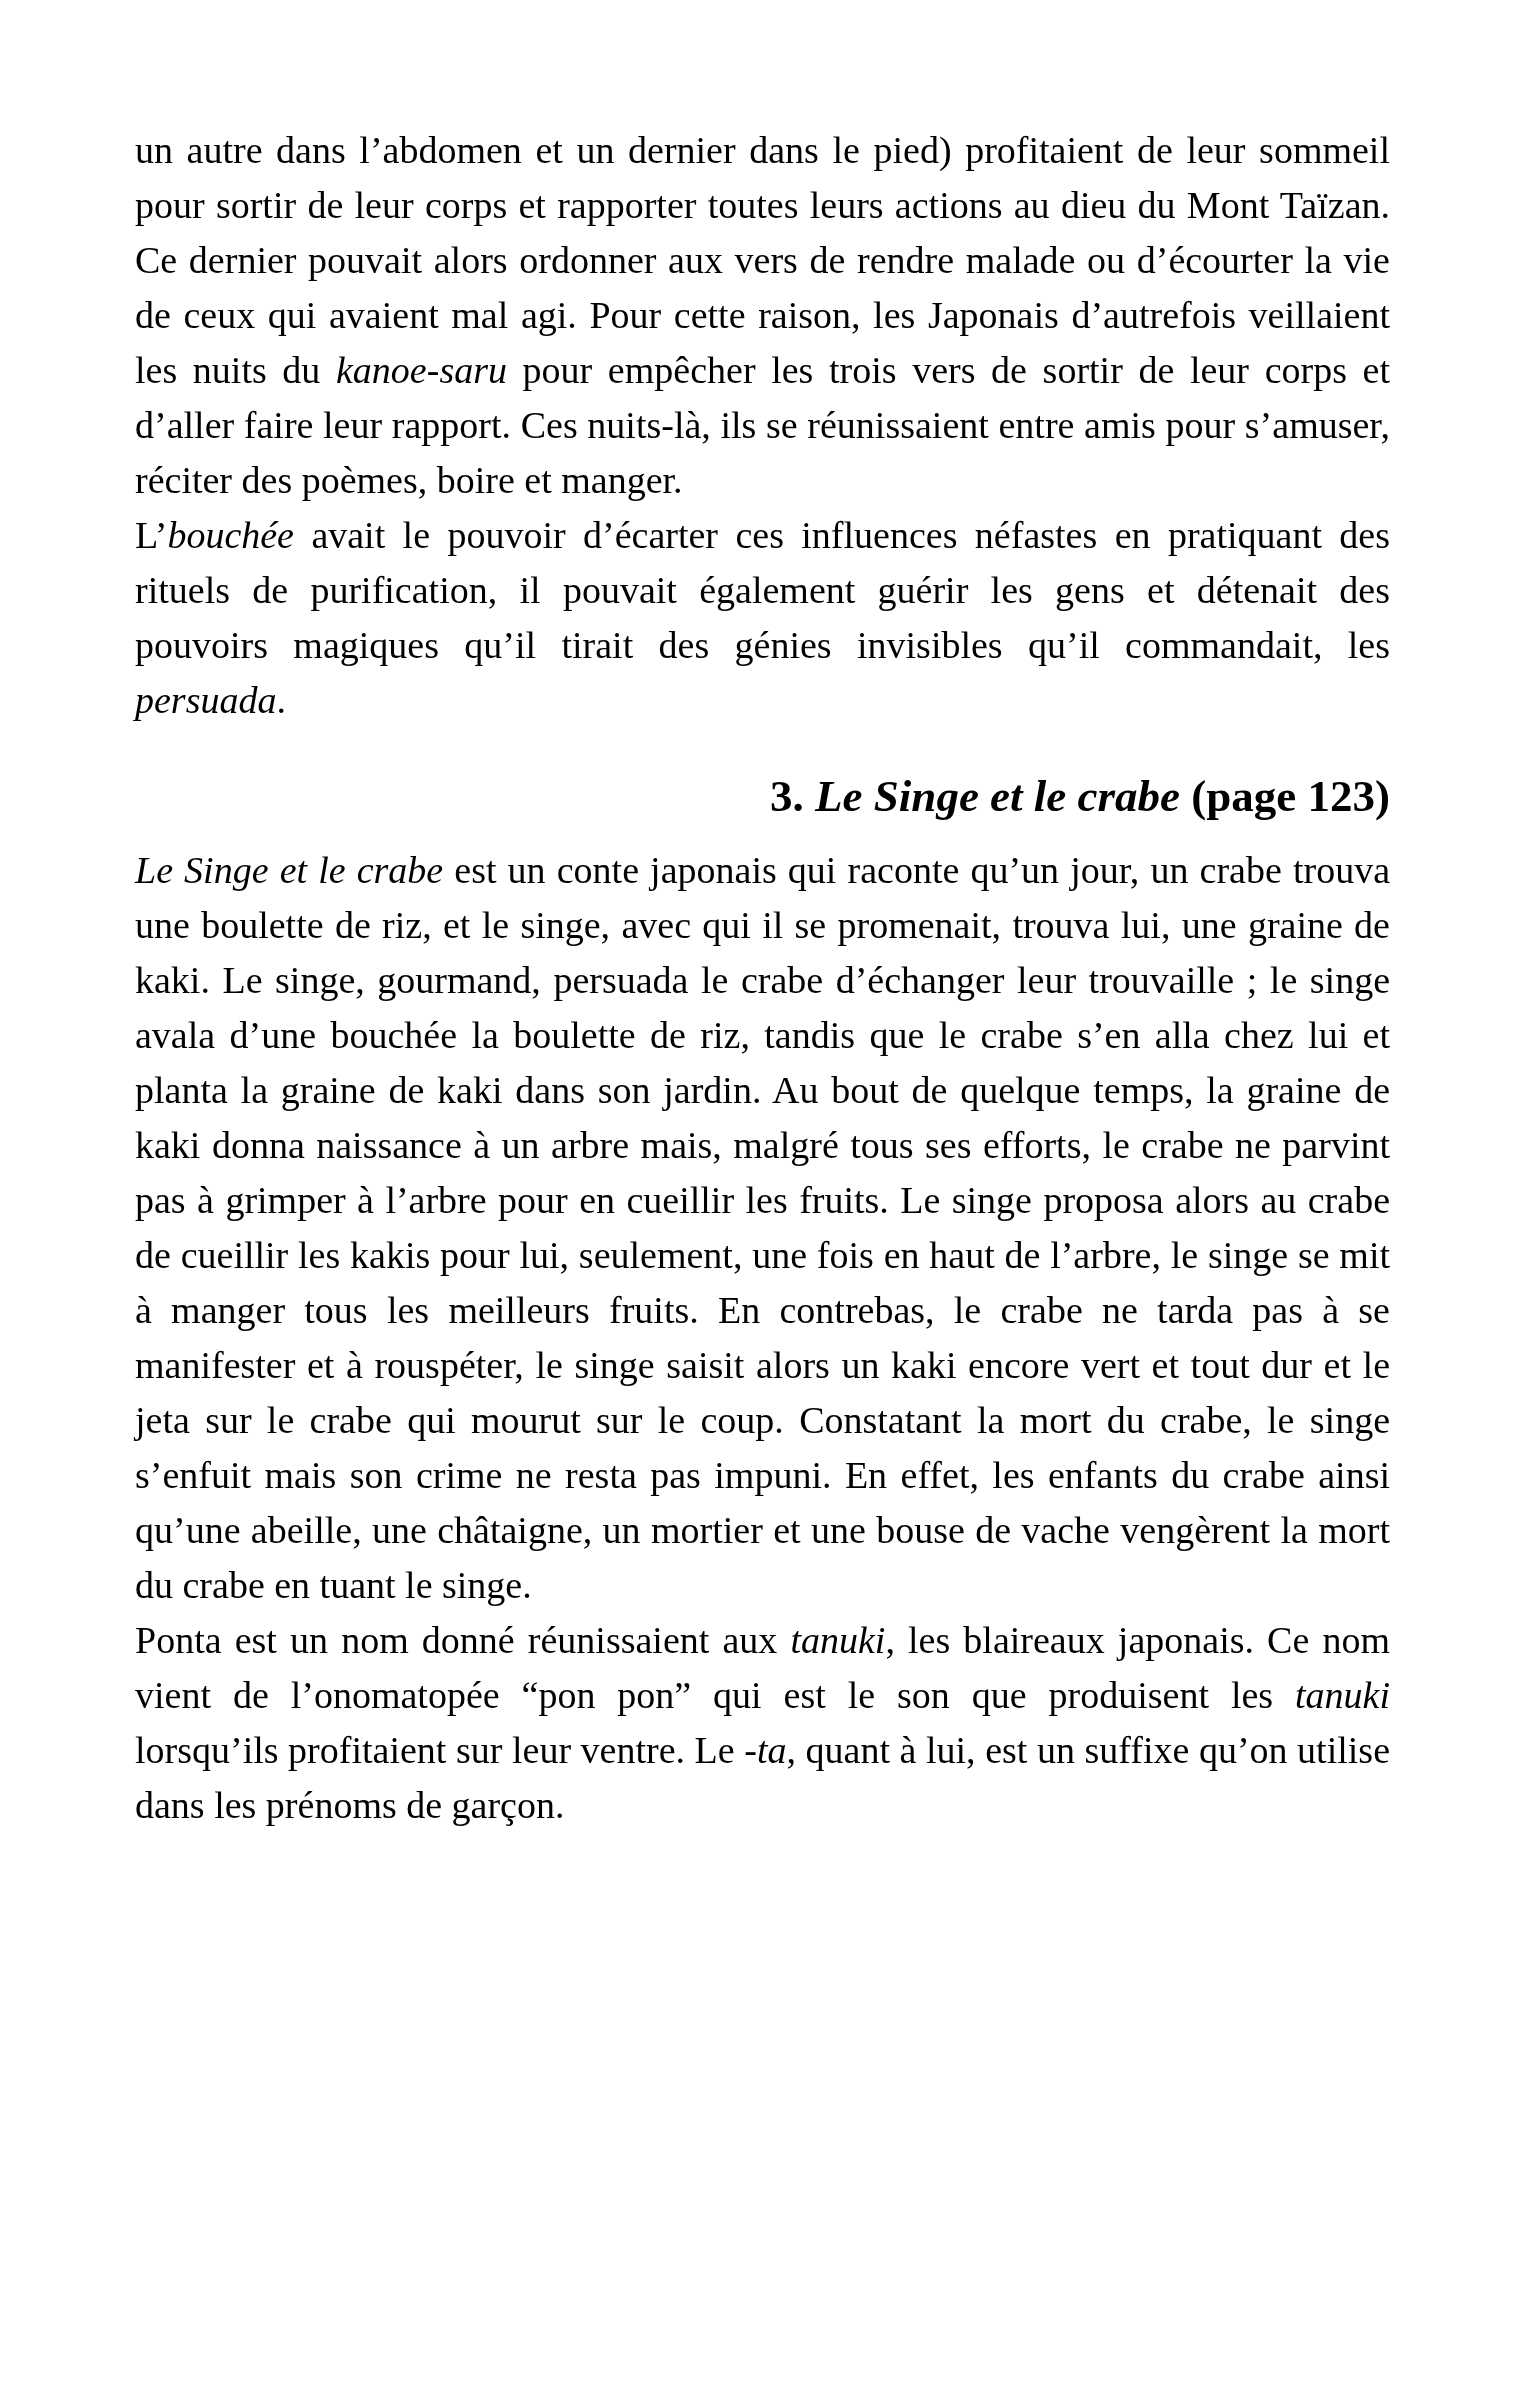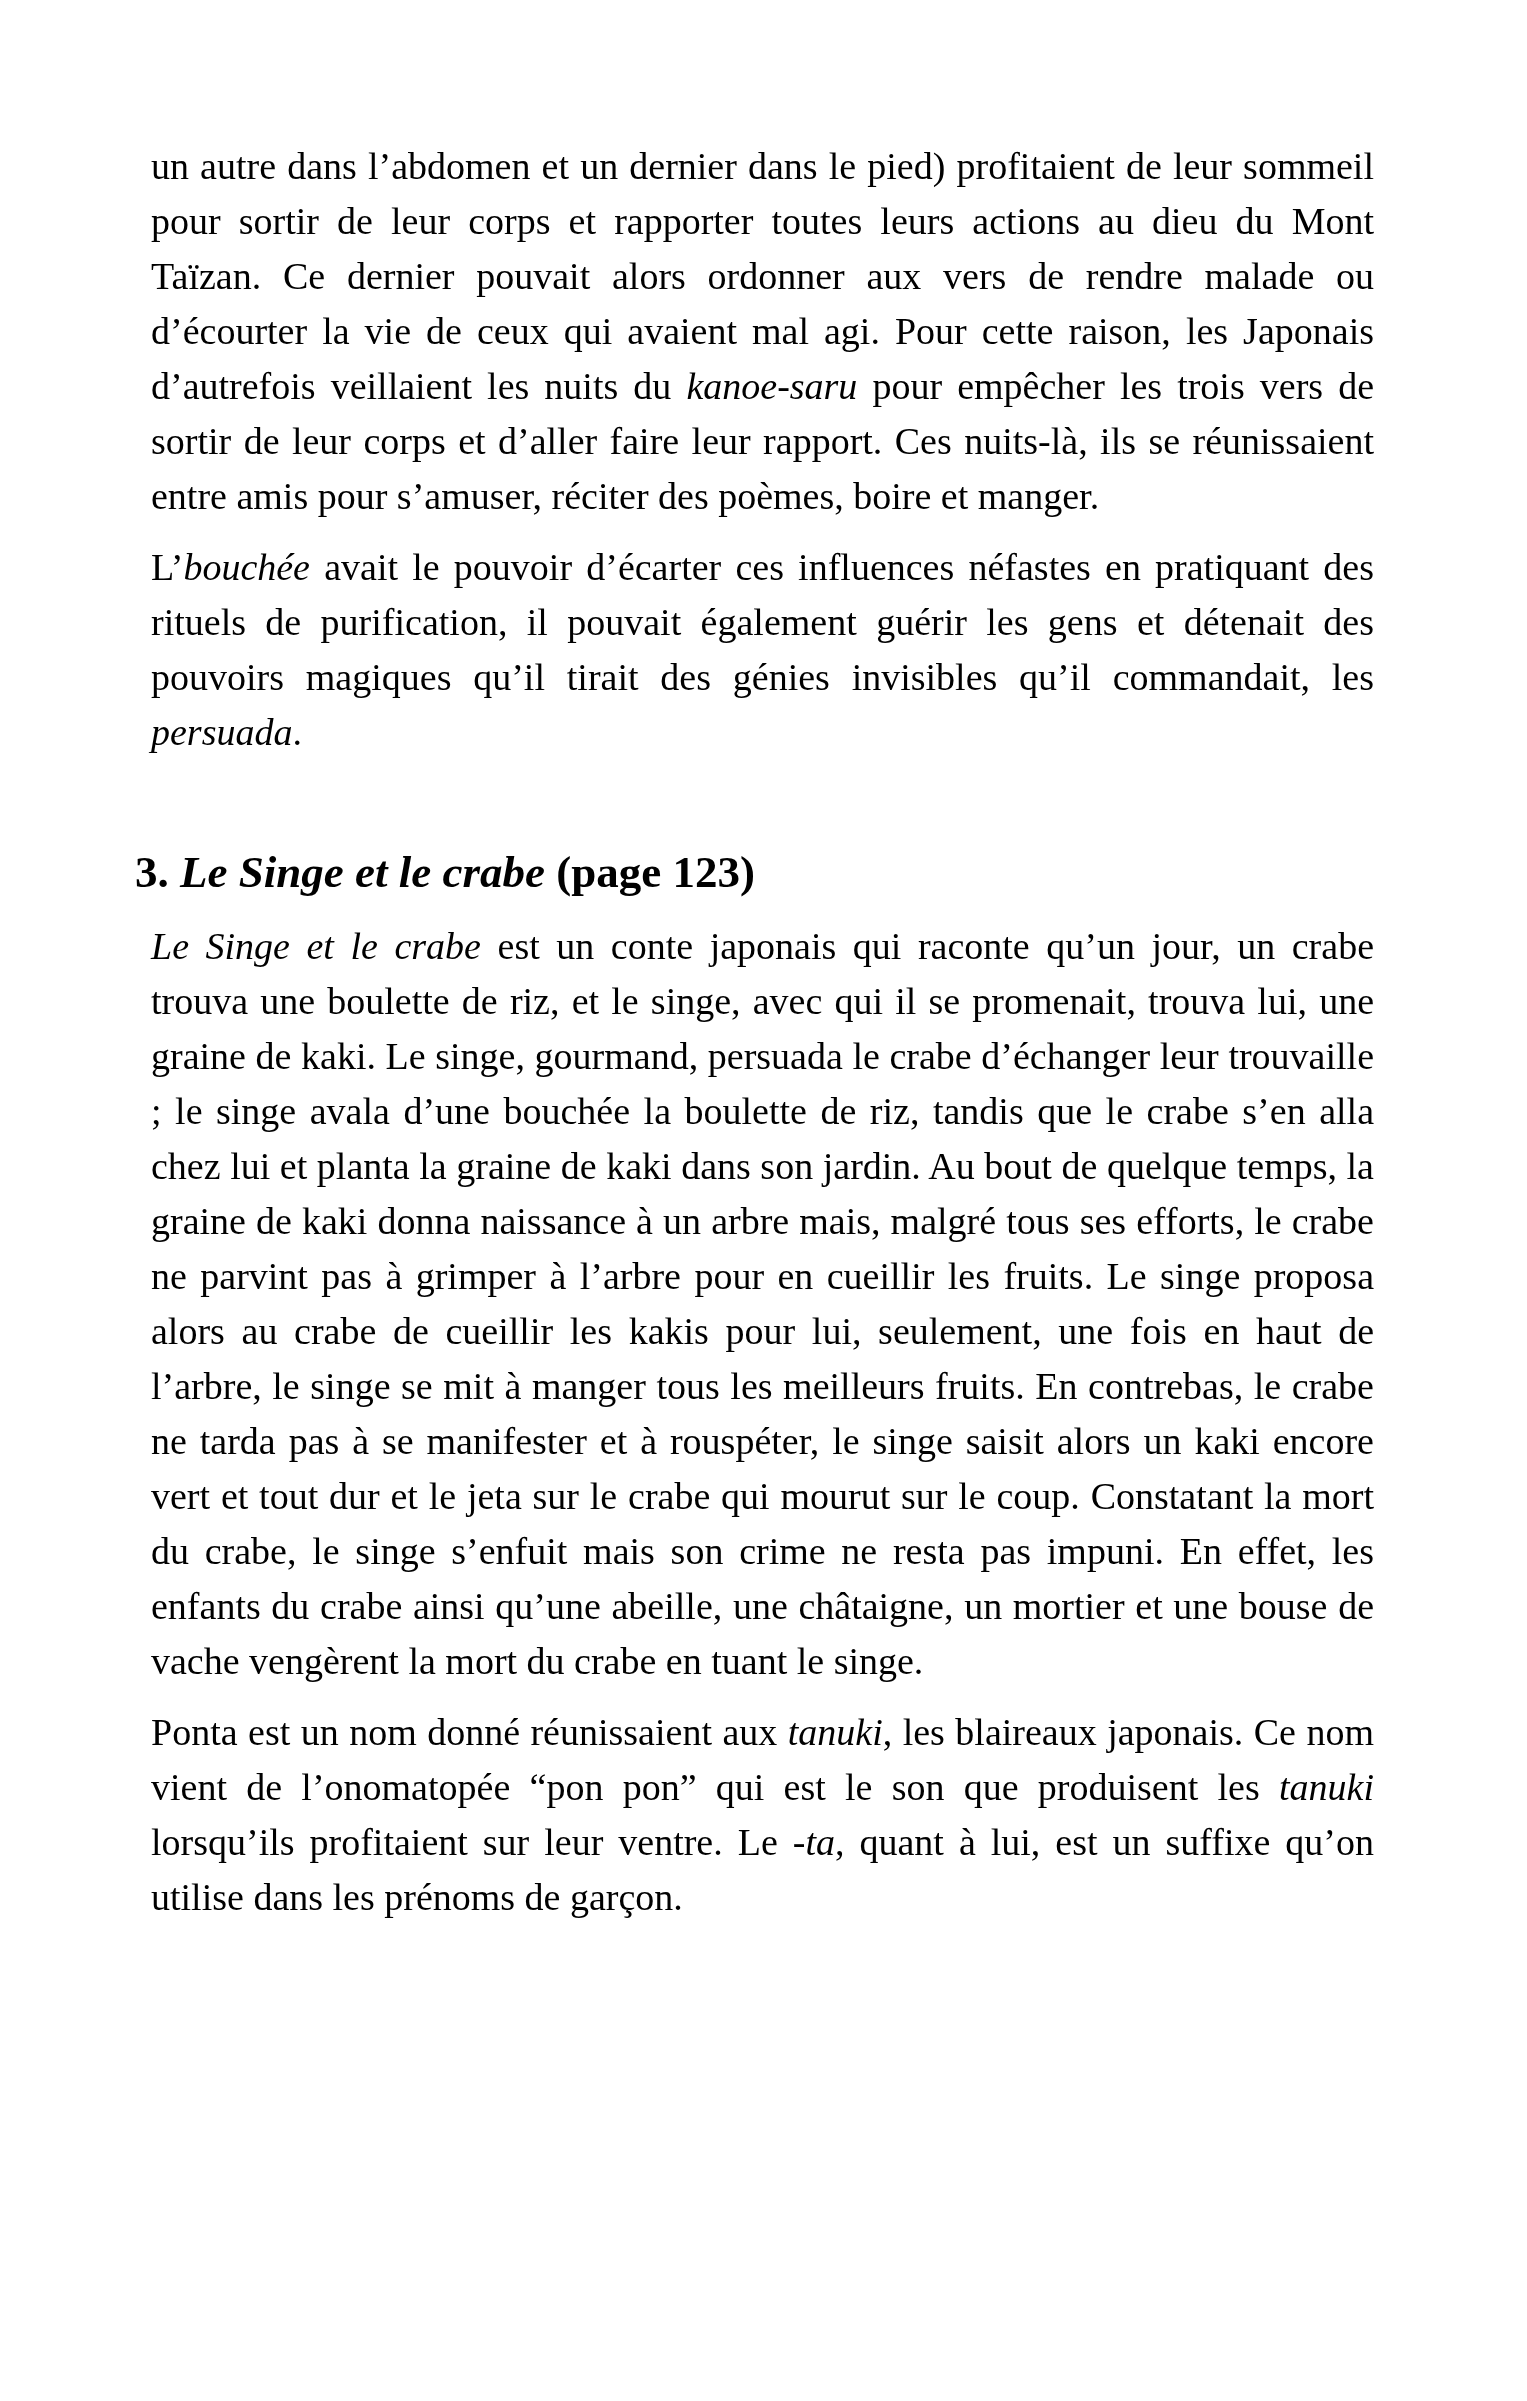--- a/index.html
+++ b/index.html
@@ -17,31 +17,31 @@
     position: absolute;
     left: 135px;
     top: 123px;
     width: 1255px;
     color: #000000;
     font-family: "Liberation Serif", "DejaVu Serif", serif;
     font-size: 38px;
     line-height: 55px;
   }
   .page p.body {
-    margin: 16px;
+    margin: 0;
     text-align: justify;
     hyphens: manual;
     -webkit-hyphens: manual;
   }
   .page h2.heading {
-    margin: 84px 0 19px 0;
+    margin: 40px 0 19px 0;
     font-size: 45px;
     line-height: 56px;
     font-weight: bold;
-    text-align: left;
+    text-align: right;
   }
   .page i { font-style: italic; }
 </style>
 </head>
 <body>
 
 <main class="page">
   <p class="body"><span>un autre dans l’abdomen et un dernier dans le pied) profitaient de leur sommeil pour sortir de leur corps et rapporter toutes leurs actions au dieu du Mont Taïzan. Ce dernier pouvait alors ordonner aux vers de rendre malade ou d’écourter la vie de ceux qui avaient mal agi. Pour cette raison, les Japonais d’autrefois veillaient les nuits du </span><i>kanoe-saru</i><span> pour empêcher les trois vers de sortir de leur corps et d’aller faire leur rapport. Ces nuits-là, ils se réunissaient entre amis pour s’amuser, réciter des poèmes, boire et manger.</span></p>
   <p class="body"><span>L’</span><i>bouchée</i><span> avait le pouvoir d’écarter ces influences néfastes en pra­tiquant des rituels de purification, il pouvait également guérir les gens et détenait des pouvoirs magiques qu’il tirait des génies invisi­bles qu’il commandait, les </span><i>persuada</i><span>.</span></p>
   <h2 class="heading"><span>3. </span><i>Le Singe et le crabe</i><span> (page 123)</span></h2>

